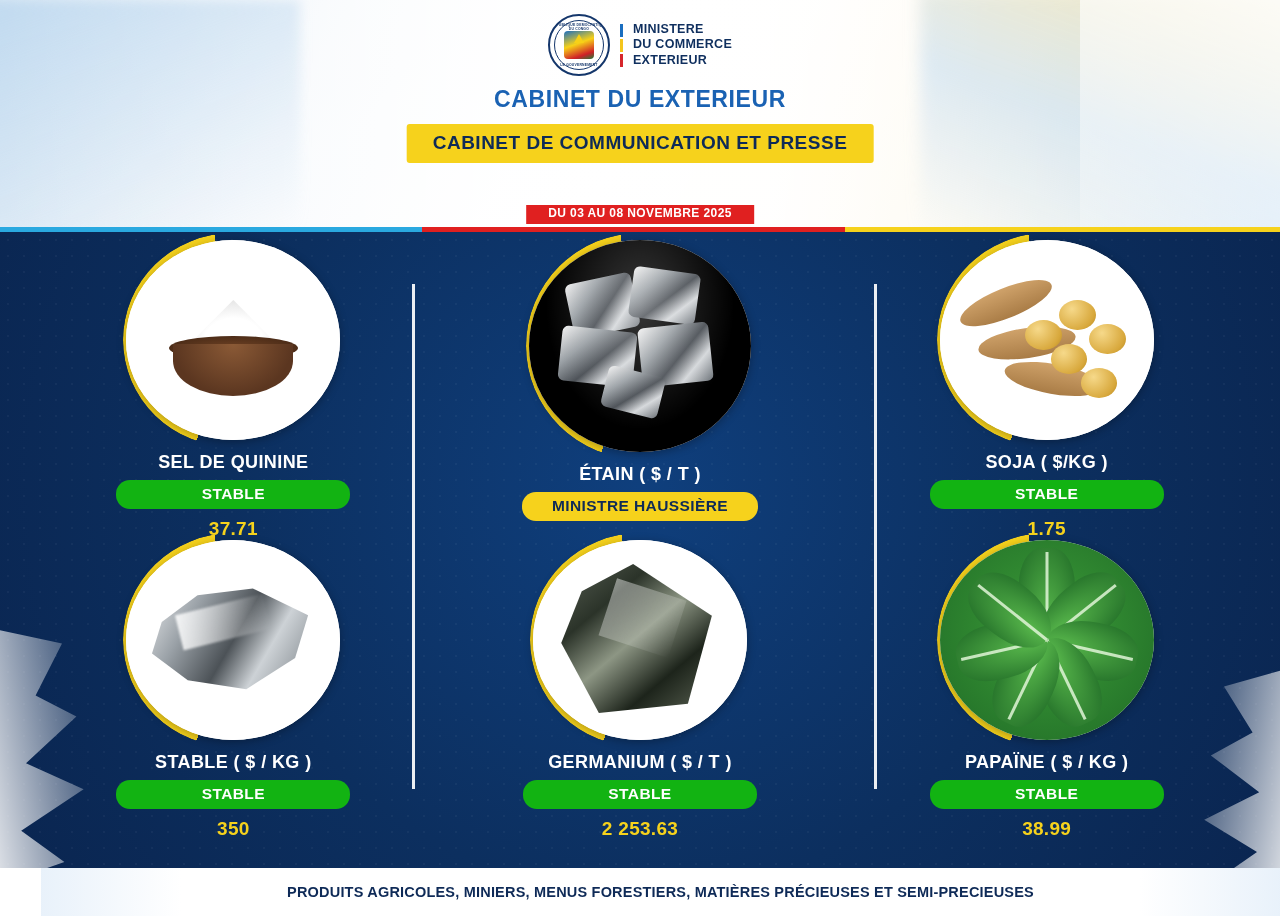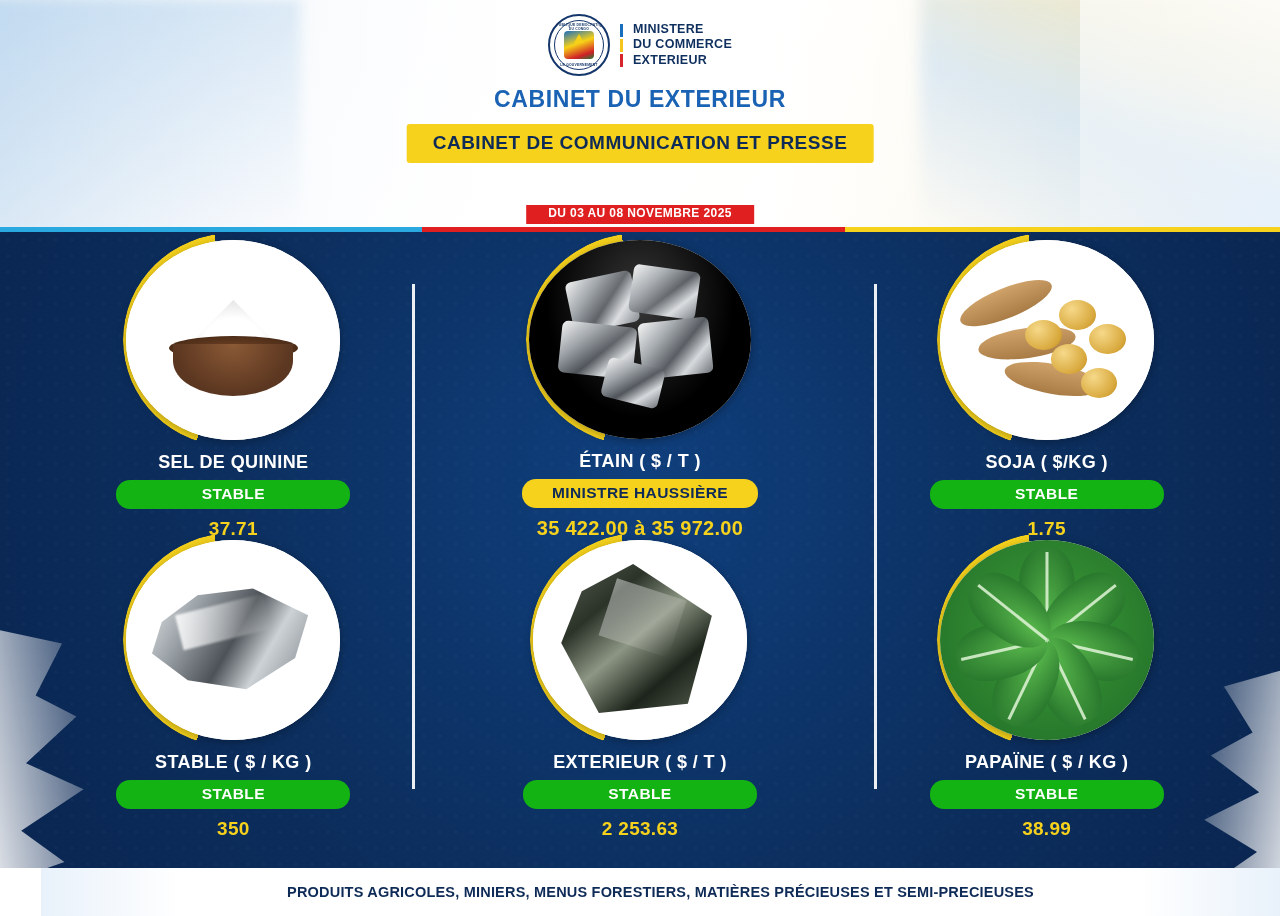--- a/index.html
+++ b/index.html
@@ -386,21 +386,20 @@
                 <div class="rock r2"></div>
               <div class="rock r3"></div>
                 <div class="rock r4"></div>
               <div class="rock r5"></div>
                 <div class="sheen"></div>
             </div>
           </div>
         </div>
         <div class="prod-name">ÉTAIN   ( $ / T )</div>
         <div class="badge up">MINISTRE HAUSSIÈRE</div>
-        <div class="price big">35 422.00 à 35 972.00</div>
       </div>
 
       <div class="cell">
         <div class="photo-wrap">
           <div class="ring"></div>
           <div class="photo">
             <div class="img-soja">
               <div class="pod p1"></div>
                 <div class="pod p2"></div>
                 <div class="pod p3"></div>
@@ -435,21 +434,21 @@
       <div class="cell">
         <div class="photo-wrap">
           <div class="ring"></div>
           <div class="photo">
             <div class="img-germ">
               <div class="chunk"></div>
                 <div class="facet"></div>
             </div>
           </div>
         </div>
-        <div class="prod-name">EXTERIEUR ( $ / T )</div>
+        <div class="prod-name">GERMANIUM ( $ / T )</div>
         <div class="badge stable">STABLE</div>
         <div class="price">2 253.63</div>
       </div>
 
       <div class="cell">
         <div class="photo-wrap">
           <div class="ring"></div>
           <div class="photo">
             <div class="img-papaine" id="papaine-leaf">
                 <div class="lobe" style="transform: translate(-50%, 0px) rotate(-180deg);"></div>

